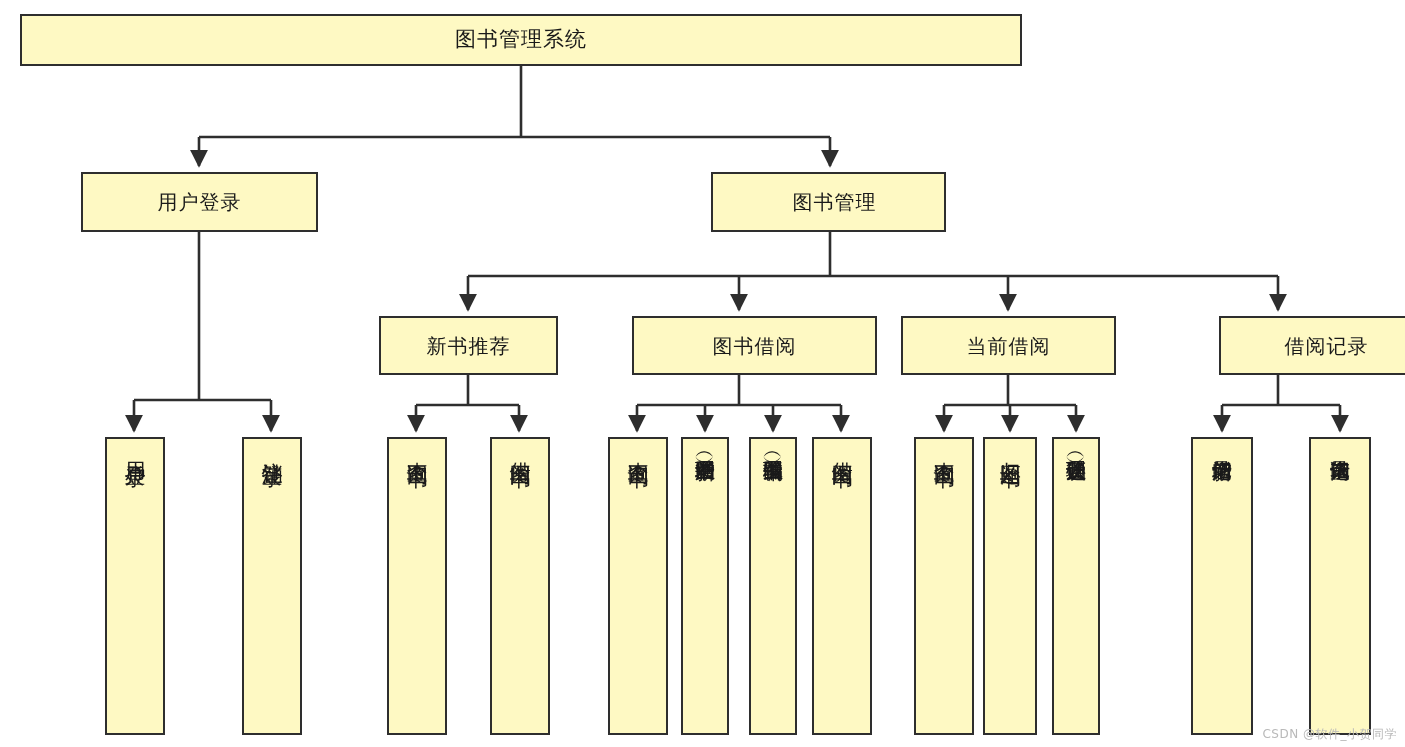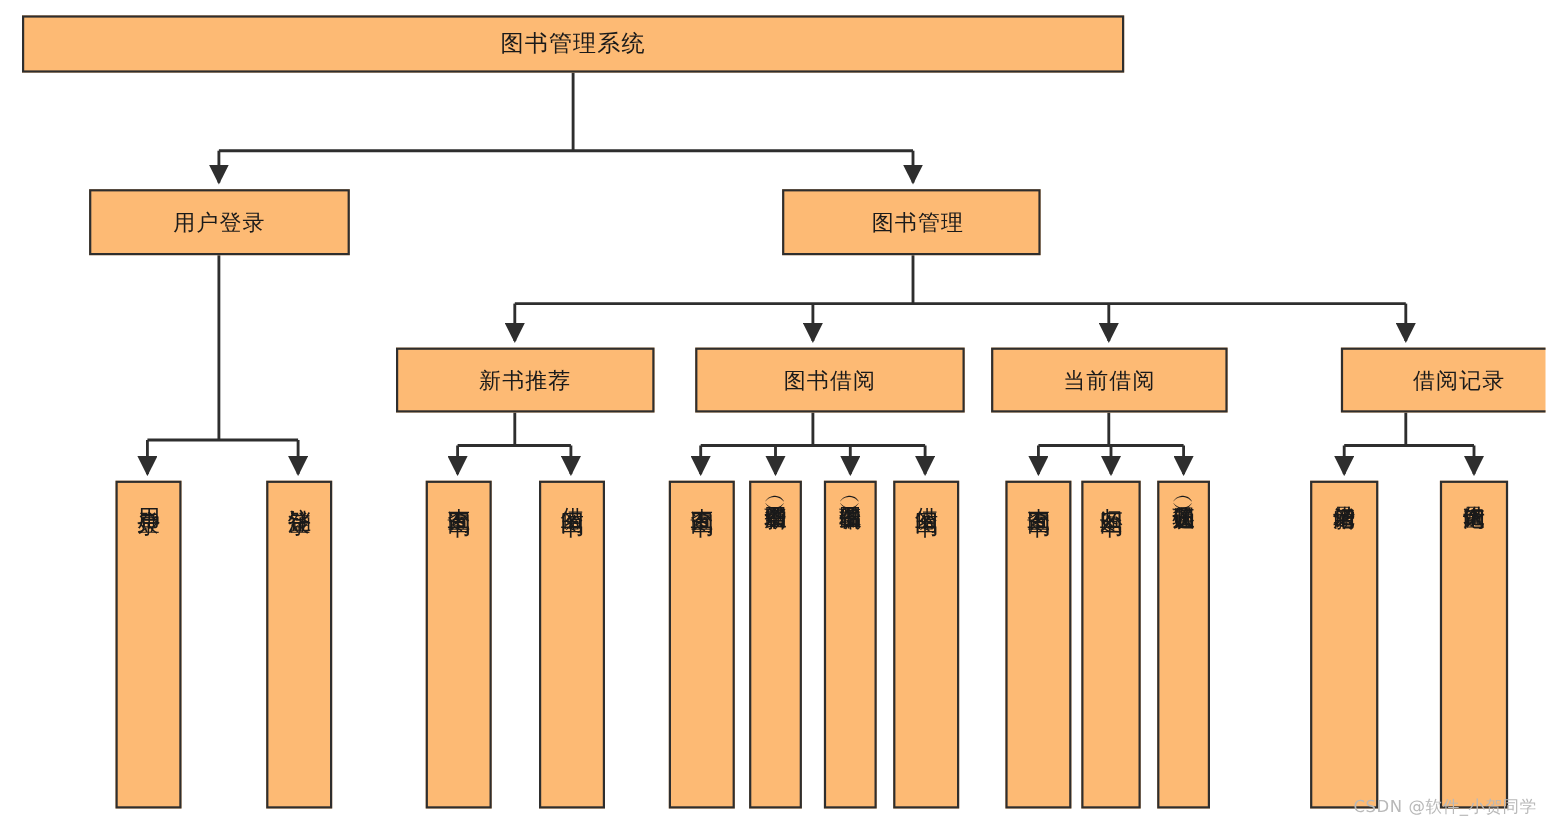--- a/index.html
+++ b/index.html
@@ -24,21 +24,21 @@
     position: absolute;
     left: 0;
     top: 0;
     width: 1405px;
     height: 747px;
     pointer-events: none;
   }
   .node {
     position: absolute;
     box-sizing: border-box;
-    background: #fdba74;
+    background: #fef9c3;
     border: 2px solid #2e2e2e;
     display: flex;
     align-items: center;
     justify-content: center;
     color: #1a1a1a;
     z-index: 2;
   }
   
   .node.horiz {
     font-size: 20px;
@@ -66,21 +66,21 @@
   }
   .node.vert.tall .vlabel {
     font-size: 20px;
     letter-spacing: 0px;
     line-height: 1.05;
   }
   #watermark {
     position: absolute;
     right: 8px;
     bottom: 4px;
-    font-size: 15px;
+    font-size: 12px;
     color: #b9b9b9;
     letter-spacing: 0.5px;
     white-space: nowrap;
     z-index: 5;
   }
 </style>
 </head>
 <body>
 
 <div id="canvas">
@@ -134,21 +134,21 @@
       <path d="M 1340 405 L 1340 431" marker-end="url(#arrow)"></path>
     </g>
   </svg>
 
   <div class="node horiz root" style="left:20px; top:14px; width:1002px; height:52px;">图书管理系统</div>
 
   <div class="node horiz" style="left:81px; top:172px; width:237px; height:60px;">用户登录</div>
 
   <div class="node horiz" style="left:711px; top:172px; width:235px; height:60px;padding-left:12px;">图书管理</div>
 
-  <div class="node horiz" style="left:360px; top:316px; width:235px; height:59px;">新书推荐</div>
+  <div class="node horiz" style="left:379px; top:316px; width:179px; height:59px;">新书推荐</div>
 
   <div class="node horiz" style="left:632px; top:316px; width:245px; height:59px;">图书借阅</div>
 
   <div class="node horiz" style="left:901px; top:316px; width:215px; height:59px;text-align:right;">当前借阅</div>
 
   <div class="node horiz" style="left:1171px; top:316px; width:215px; height:59px;margin-left:48px;">借阅记录</div>
 
   <div class="node vert" style="left:105px; top:437px; width:60px; height:298px;">
     <span class="vlabel">用户登录</span>
   </div>

